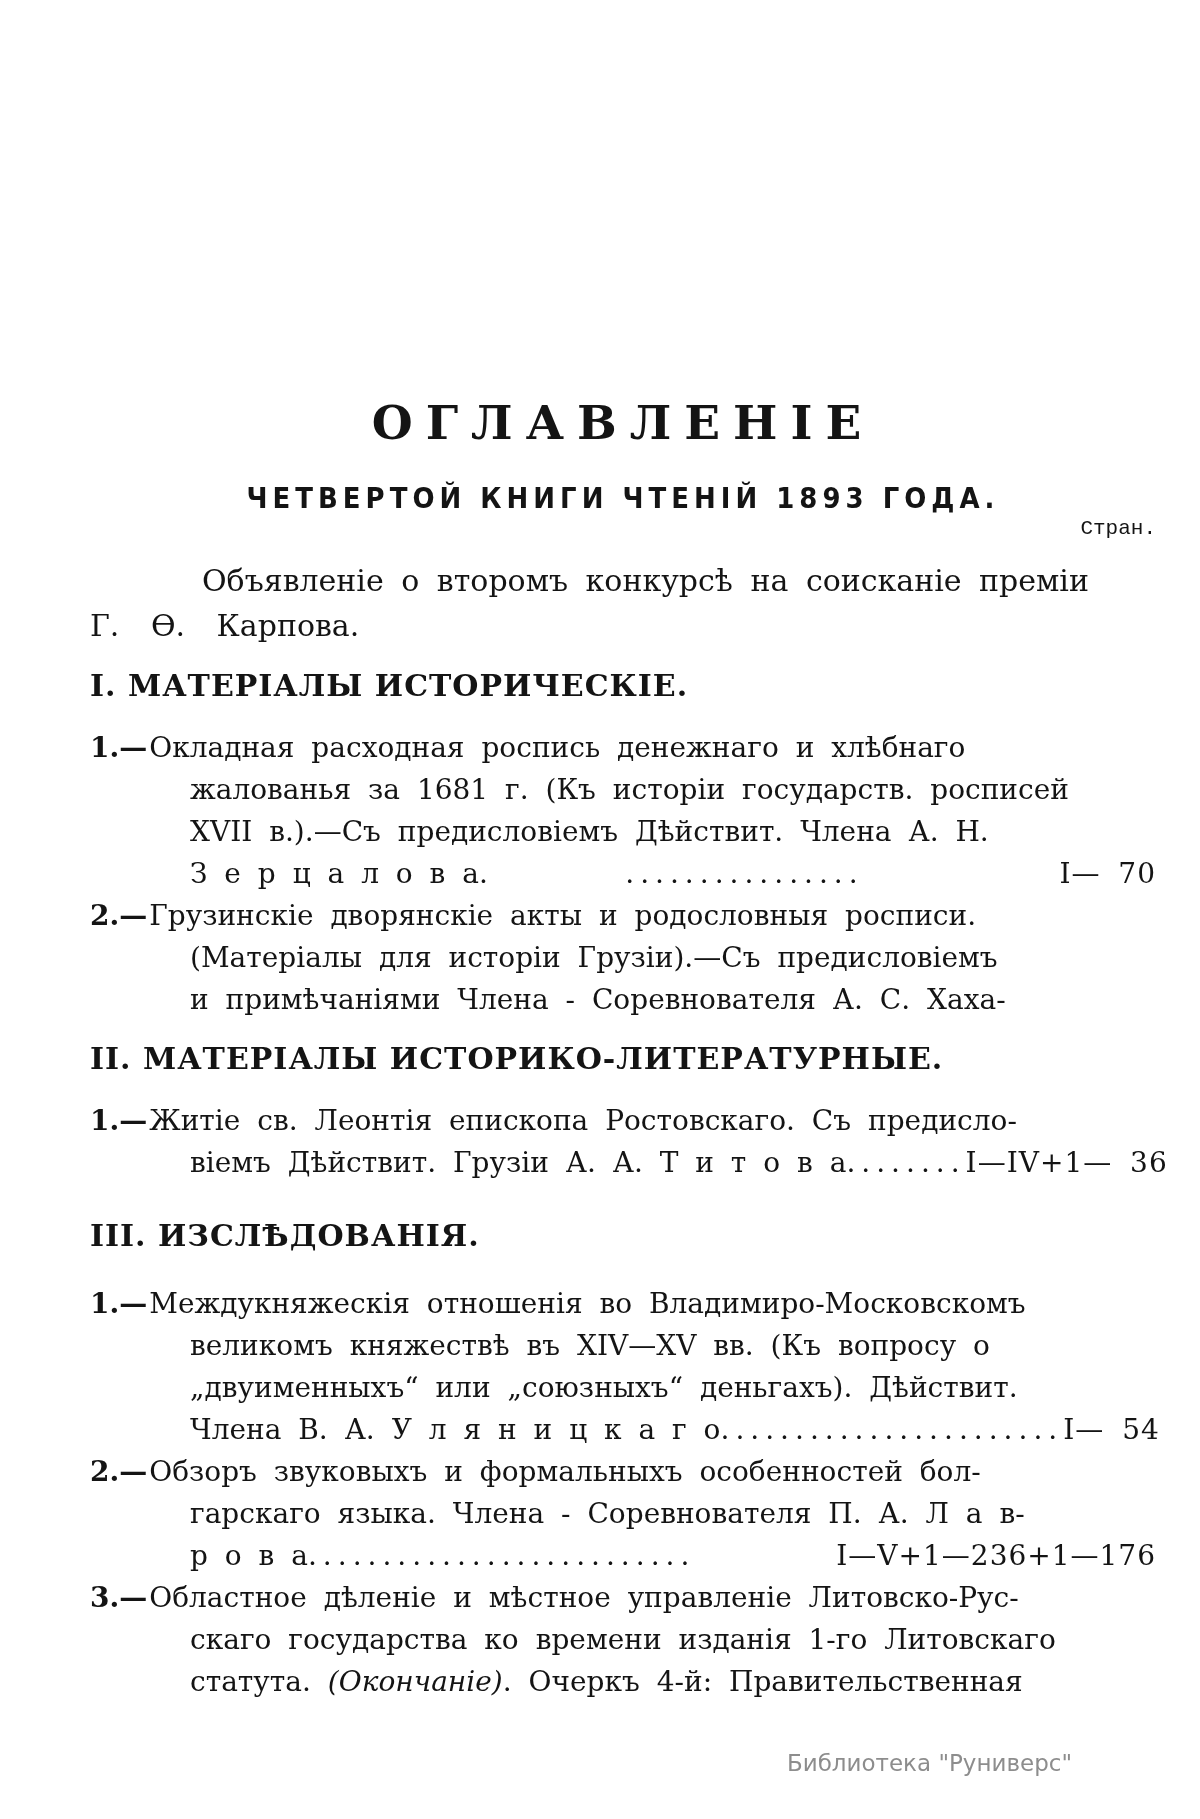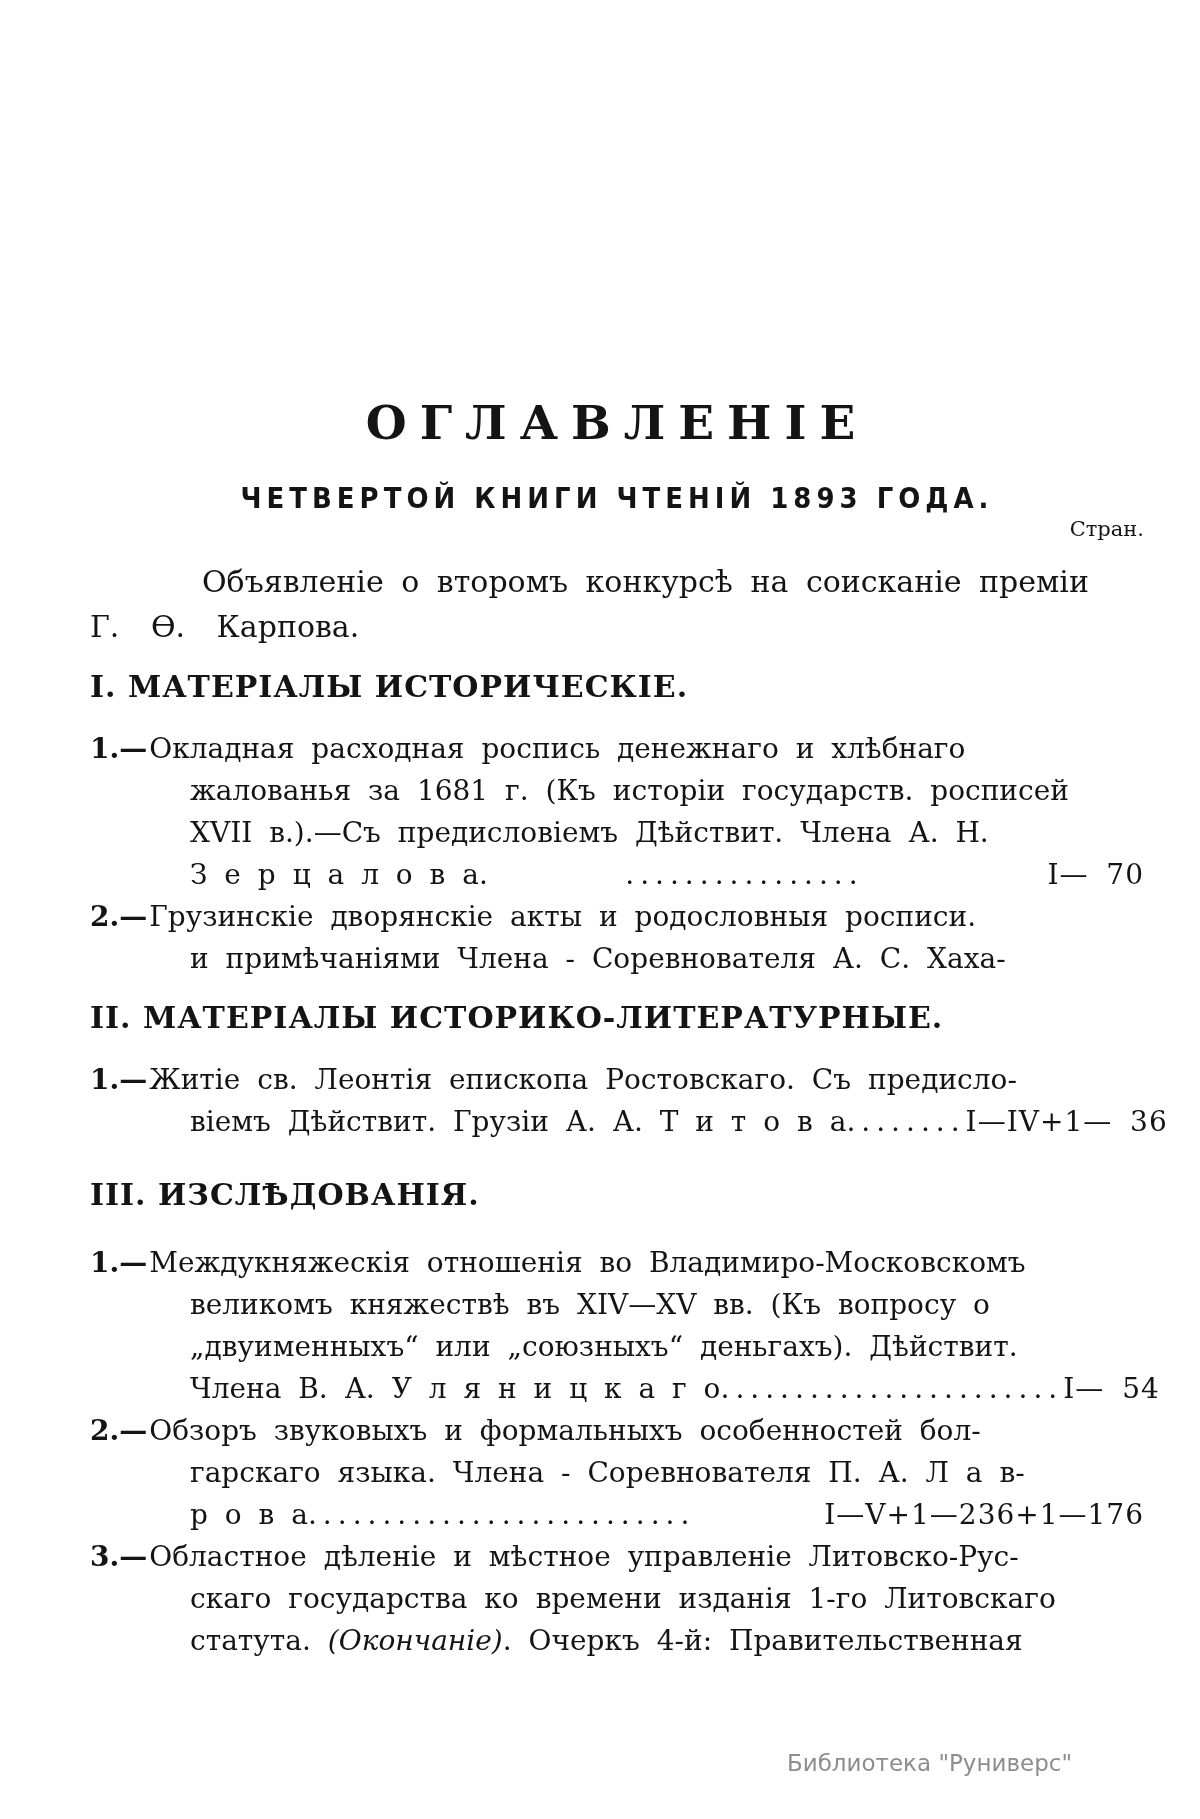--- a/index.html
+++ b/index.html
@@ -1,24 +1,24 @@
 <!DOCTYPE html>
 <html><head>
 <meta charset="utf-8">
 <style>
   html,body{margin:0;padding:0;background:#ffffff;}
   .page{position:relative;width:1200px;height:1819px;background:#ffffff;overflow:hidden;
         color:#141414;font-family:"DejaVu Serif",serif;}
-  .content{padding:398px 56px 0 90px;}
+  .content{padding:398px 44px 0 90px;}
 
   .title{margin:0;text-align:center;font-weight:700;font-size:47px;line-height:1.05;
          letter-spacing:13px;font-family:"DejaVu Serif",serif;}
   .subtitle{margin-top:36px;text-align:center;font-weight:700;font-size:26px;
             letter-spacing:5px;font-family:"DejaVu Sans",sans-serif;transform:scaleY(1.06);}
-  .stran{margin-top:4px;text-align:right;font-size:21px;}
+  .stran{margin-top:4px;text-align:right;font-size:21px;font-family:Liberation Mono, monospace;}
 
   .intro{margin-top:18px;}
   .intro-line{font-size:30px;line-height:45px;word-spacing:8px;white-space:nowrap;}
   .intro-l1{padding-left:112px;}
   .intro-l2{word-spacing:22px;}
 
   .shead{margin:0;font-weight:700;font-size:30px;letter-spacing:1px;
          font-family:"DejaVu Serif",serif;}
   .shead-i{margin-top:20px;}
   .shead-ii{margin-top:20px;}
@@ -57,20 +57,21 @@
 
       <div class="toc-line first"><span class="num">1.—</span><span>Окладная расходная роспись денежнаго и хлѣбнаго</span></div>
       <div class="toc-line cont">жалованья за 1681 г. (Къ исторіи государств. росписей</div>
       <div class="toc-line cont">XVII в.).—Съ предисловіемъ Дѣйствит. Члена А. Н.</div>
       <div class="toc-line cont refline">
         <span class="lt"><span>З е р ц а л о в а.</span><span class="leader">      ................</span></span>
         <span class="ref">I— 70</span>
       </div>
 
       <div class="toc-line first"><span class="num">2.—</span><span>Грузинскіе дворянскіе акты и родословныя росписи.</span></div>
+      <div class="toc-line cont">(Матеріалы для исторіи Грузіи).—Съ предисловіемъ</div>
       <div class="toc-line cont">и примѣчаніями Члена - Соревнователя А. С. Хаха-</div>
     </div>
 
     <h2 class="shead shead-ii">II. МАТЕРІАЛЫ ИСТОРИКО-ЛИТЕРАТУРНЫЕ.</h2>
     <div class="toc">
       <div class="toc-line first"><span class="num">1.—</span><span>Житіе св. Леонтія епископа Ростовскаго. Съ предисло-</span></div>
       <div class="toc-line cont refline">
         <span class="lt"><span>віемъ Дѣйствит. Грузіи А. А. Т и т о в а</span><span class="leader">........</span></span>
         <span class="ref">I—IV+1— 36</span>
       </div>

